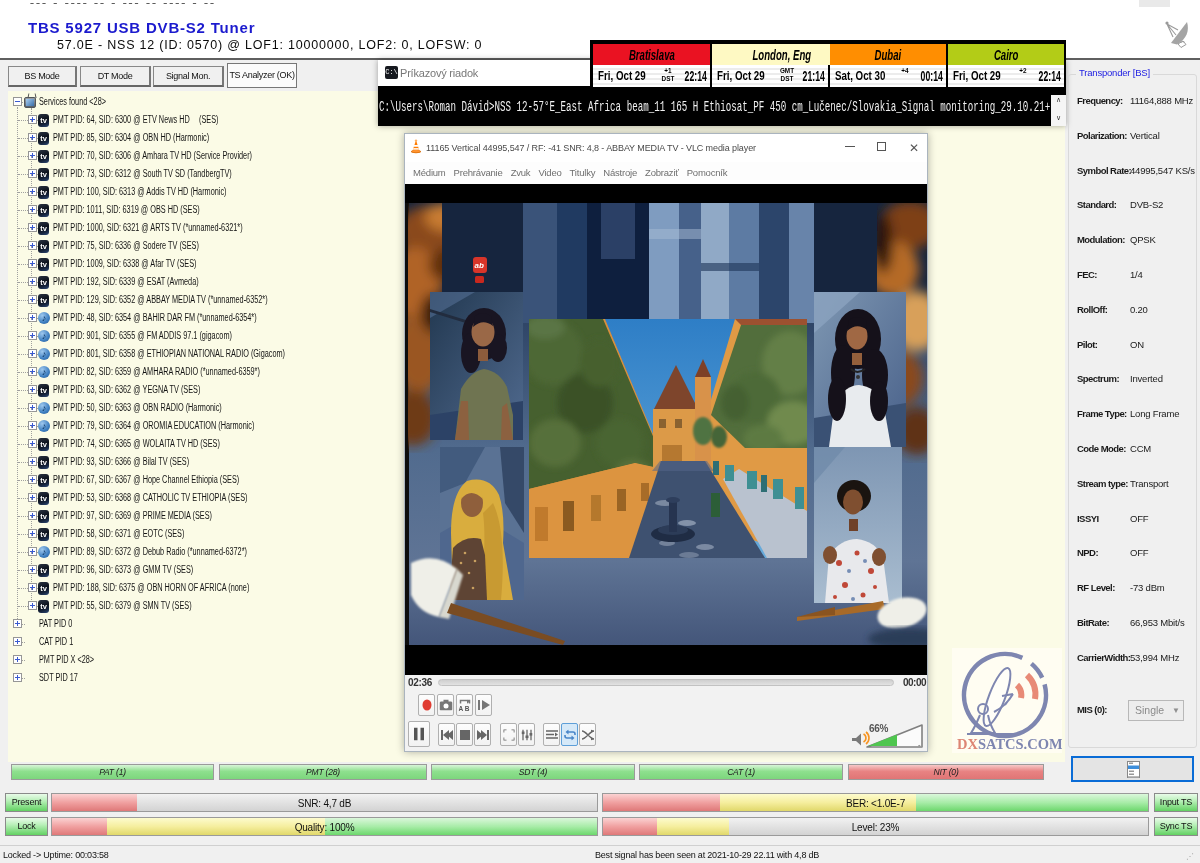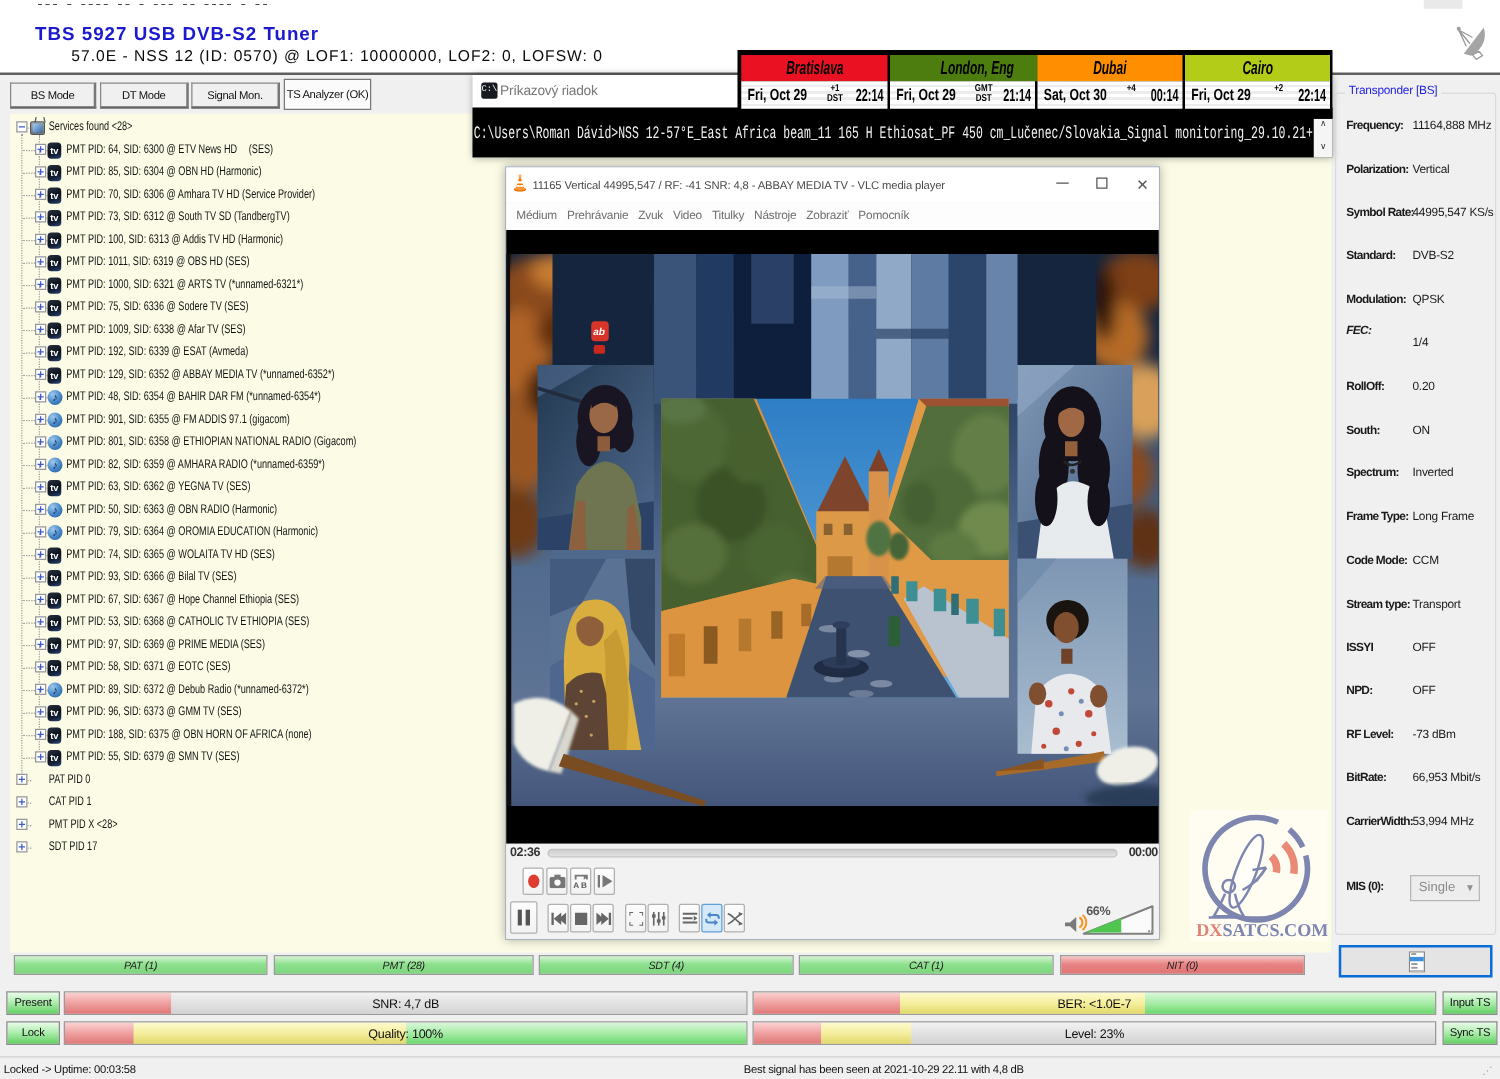--- a/index.html
+++ b/index.html
@@ -169,21 +169,21 @@
 <div class="abs" id="cmdtitle"></div>
 <div class="abs" id="cmdico">C:\</div>
 <div class="abs" id="cmdtext">Príkazový riadok</div>
 <div class="abs" id="cmdcons"></div>
 <div class="abs" id="cmdline">C:\Users\Roman Dávid&gt;NSS 12-57°E_East Africa beam_11 165 H Ethiosat_PF 450 cm_Lučenec/Slovakia_Signal monitoring_29.10.21+</div>
 <div class="abs" id="cmdsb"></div>
 <div class="abs" id="cmdsbup">∧<br><br>∨</div>
 
 <div class="abs" id="clockwin"></div>
 <div class="abs chead" style="left:593px;width:117px;background:#ea1222;"><span>Bratislava</span></div>
-<div class="abs chead" style="left:712px;width:140px;background:#4d7c0f;"><span>London, Eng</span></div>
+<div class="abs chead" style="left:712px;width:140px;background:#fef9c3;"><span>London, Eng</span></div>
 <div class="abs chead" style="left:830px;width:116px;background:#ff8e01;"><span>Dubai</span></div>
 <div class="abs chead" style="left:948px;width:116px;background:#b3cc17;"><span>Cairo</span></div>
 <div class="abs ctime" style="left:593px;width:117px;">
     <span class="cdate">Fri, Oct 29</span>
     <span class="czone" style="left:65px;width:20px;">+1<br>DST</span>
     <span class="chh">22:14</span>
   </div>
 <div class="abs ctime" style="left:712px;width:116px;">
     <span class="cdate">Fri, Oct 29</span>
     <span class="czone" style="left:64px;width:22px;">GMT<br>DST</span>
@@ -473,25 +473,25 @@
 <div class="plbl" style="top:95px;">Frequency:</div>
     <div class="pval" style="top:95px;">11164,888 MHz</div>
 <div class="plbl" style="top:130px;">Polarization:</div>
     <div class="pval" style="top:130px;">Vertical</div>
 <div class="plbl" style="top:165px;">Symbol Rate:</div>
     <div class="pval" style="top:165px;">44995,547 KS/s</div>
 <div class="plbl" style="top:199px;">Standard:</div>
     <div class="pval" style="top:199px;">DVB-S2</div>
 <div class="plbl" style="top:234px;text-align:right;">Modulation:</div>
     <div class="pval" style="top:234px;">QPSK</div>
-<div class="plbl" style="top:259px;font-style:italic;">FEC:</div>
+<div class="plbl" style="top:269px;">FEC:</div>
     <div class="pval" style="top:269px;">1/4</div>
 <div class="plbl" style="top:304px;">RollOff:</div>
     <div class="pval" style="top:304px;">0.20</div>
-<div class="plbl" style="top:339px;">South:</div>
+<div class="plbl" style="top:339px;">Pilot:</div>
     <div class="pval" style="top:339px;">ON</div>
 <div class="plbl" style="top:373px;">Spectrum:</div>
     <div class="pval" style="top:373px;">Inverted</div>
 <div class="plbl" style="top:408px;">Frame Type:</div>
     <div class="pval" style="top:408px;">Long Frame</div>
 <div class="plbl" style="top:443px;">Code Mode:</div>
     <div class="pval" style="top:443px;">CCM</div>
 <div class="plbl" style="top:478px;">Stream type:</div>
     <div class="pval" style="top:478px;">Transport</div>
 <div class="plbl" style="top:513px;">ISSYI</div>

